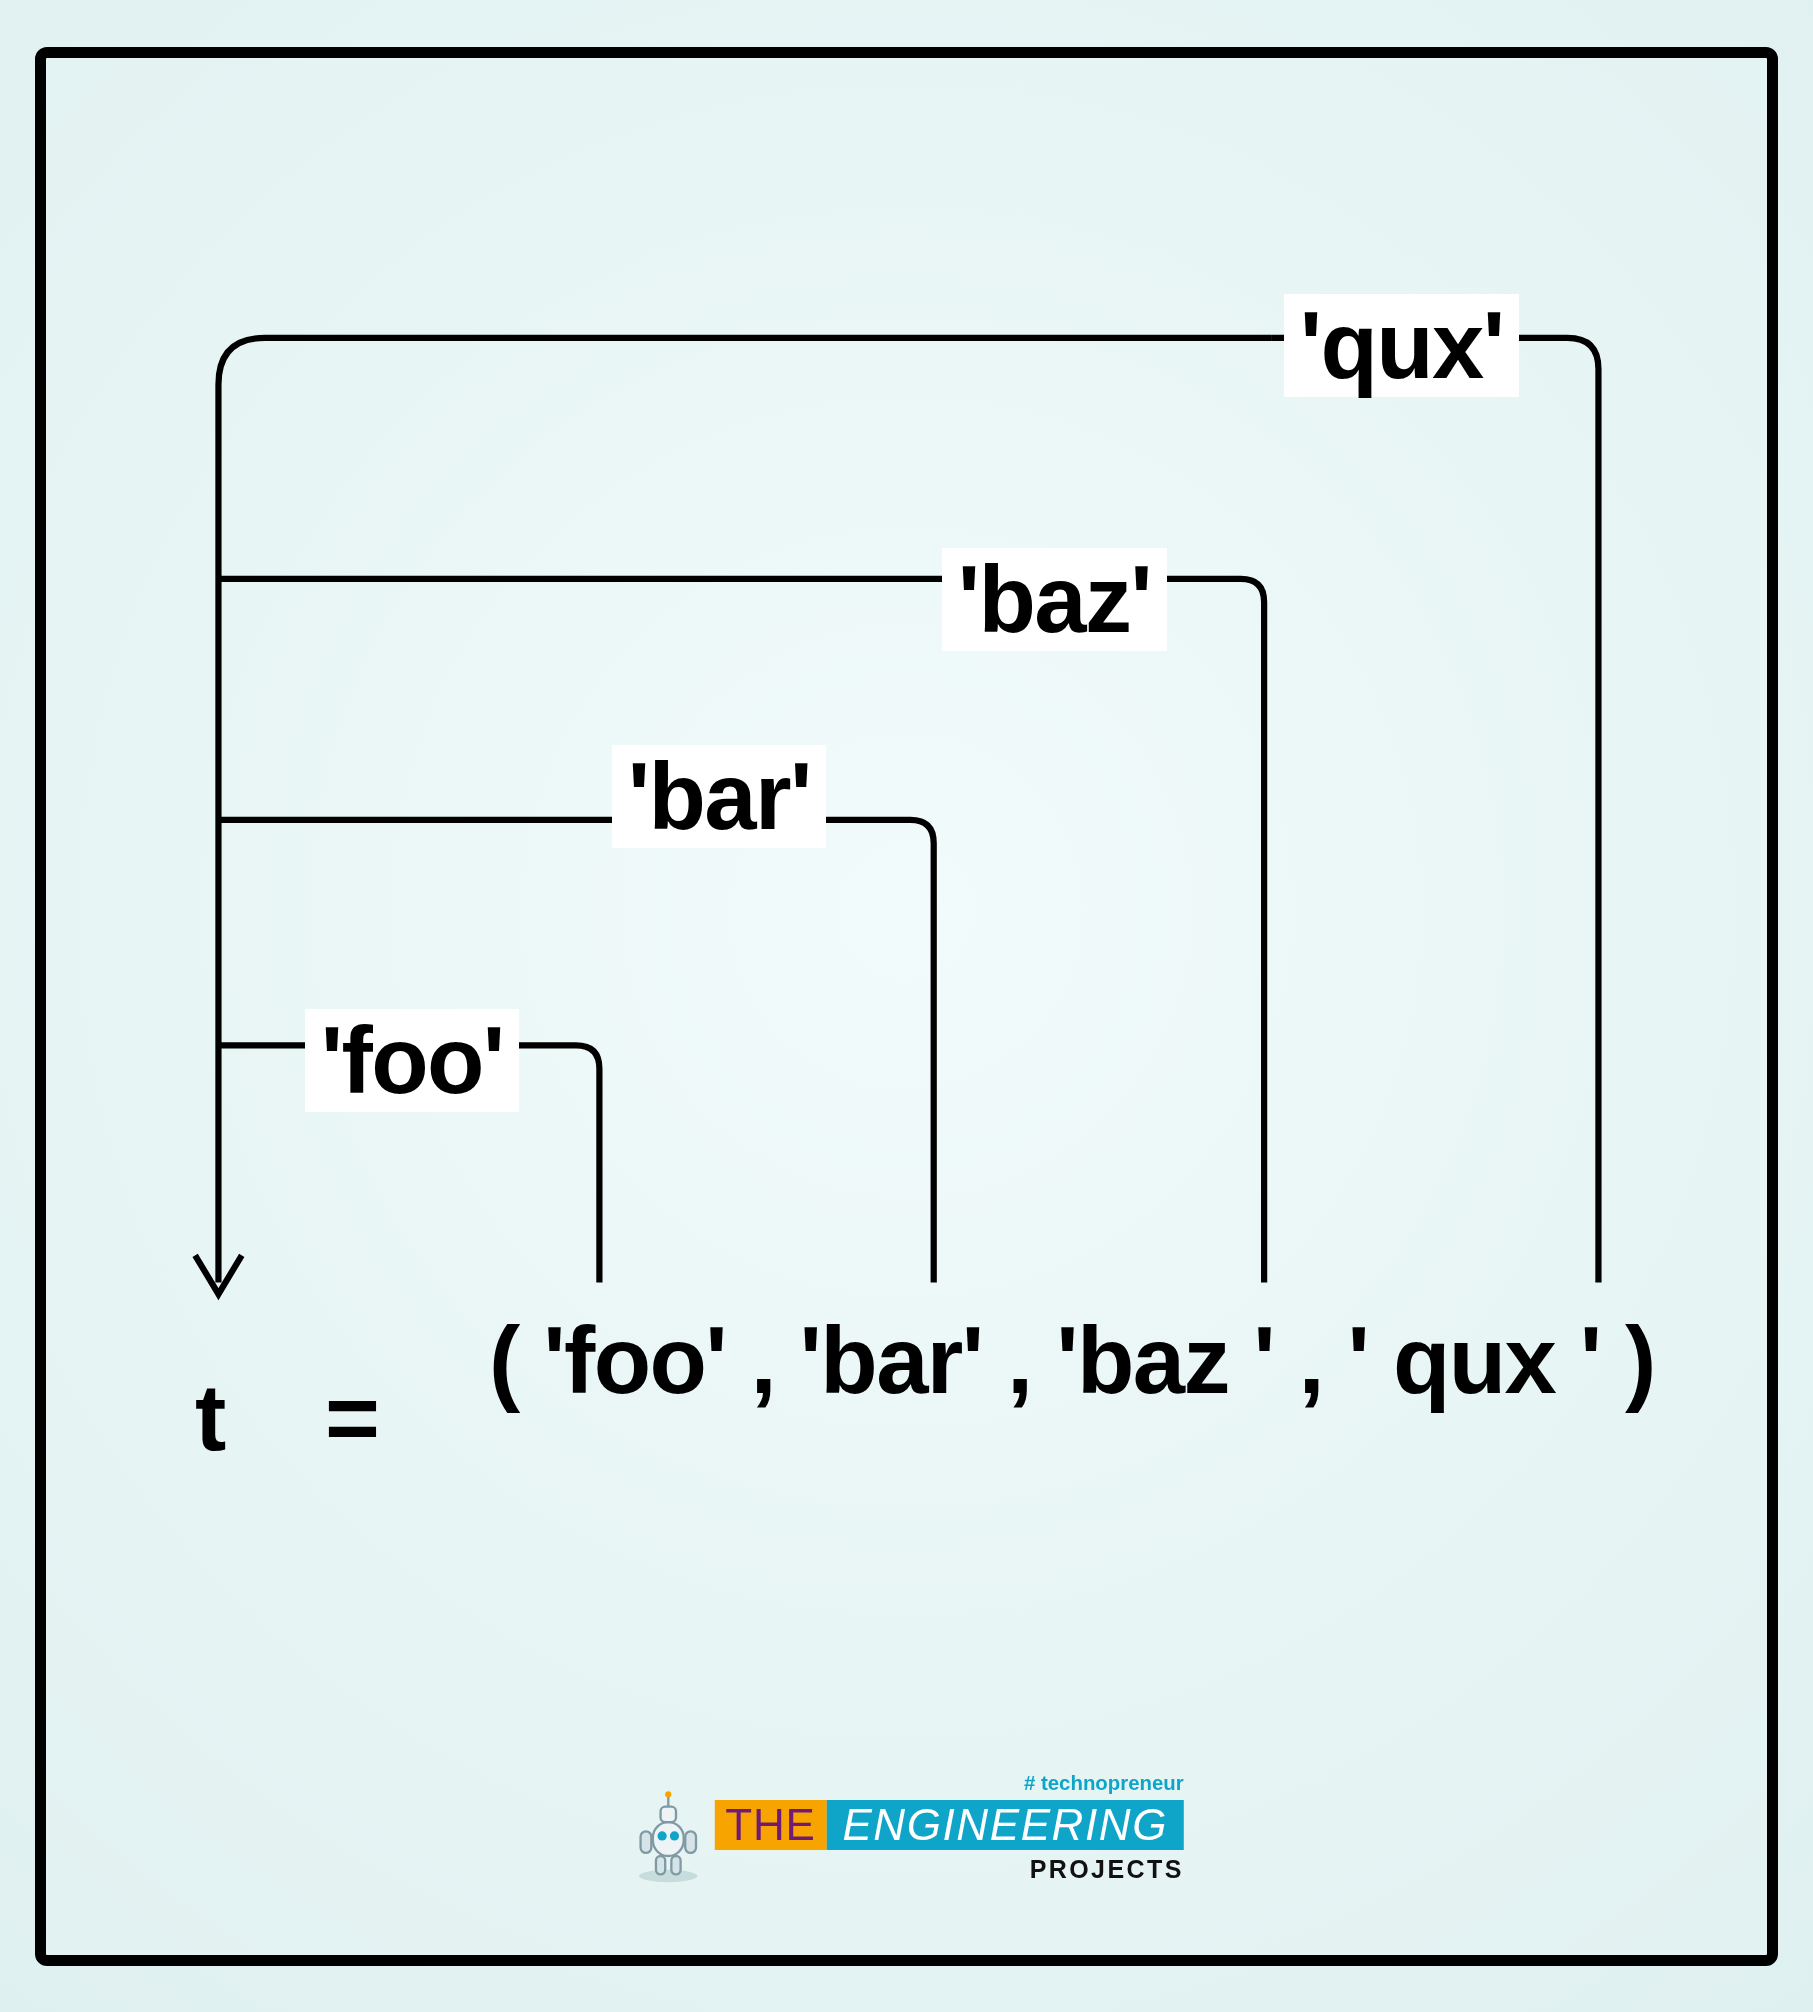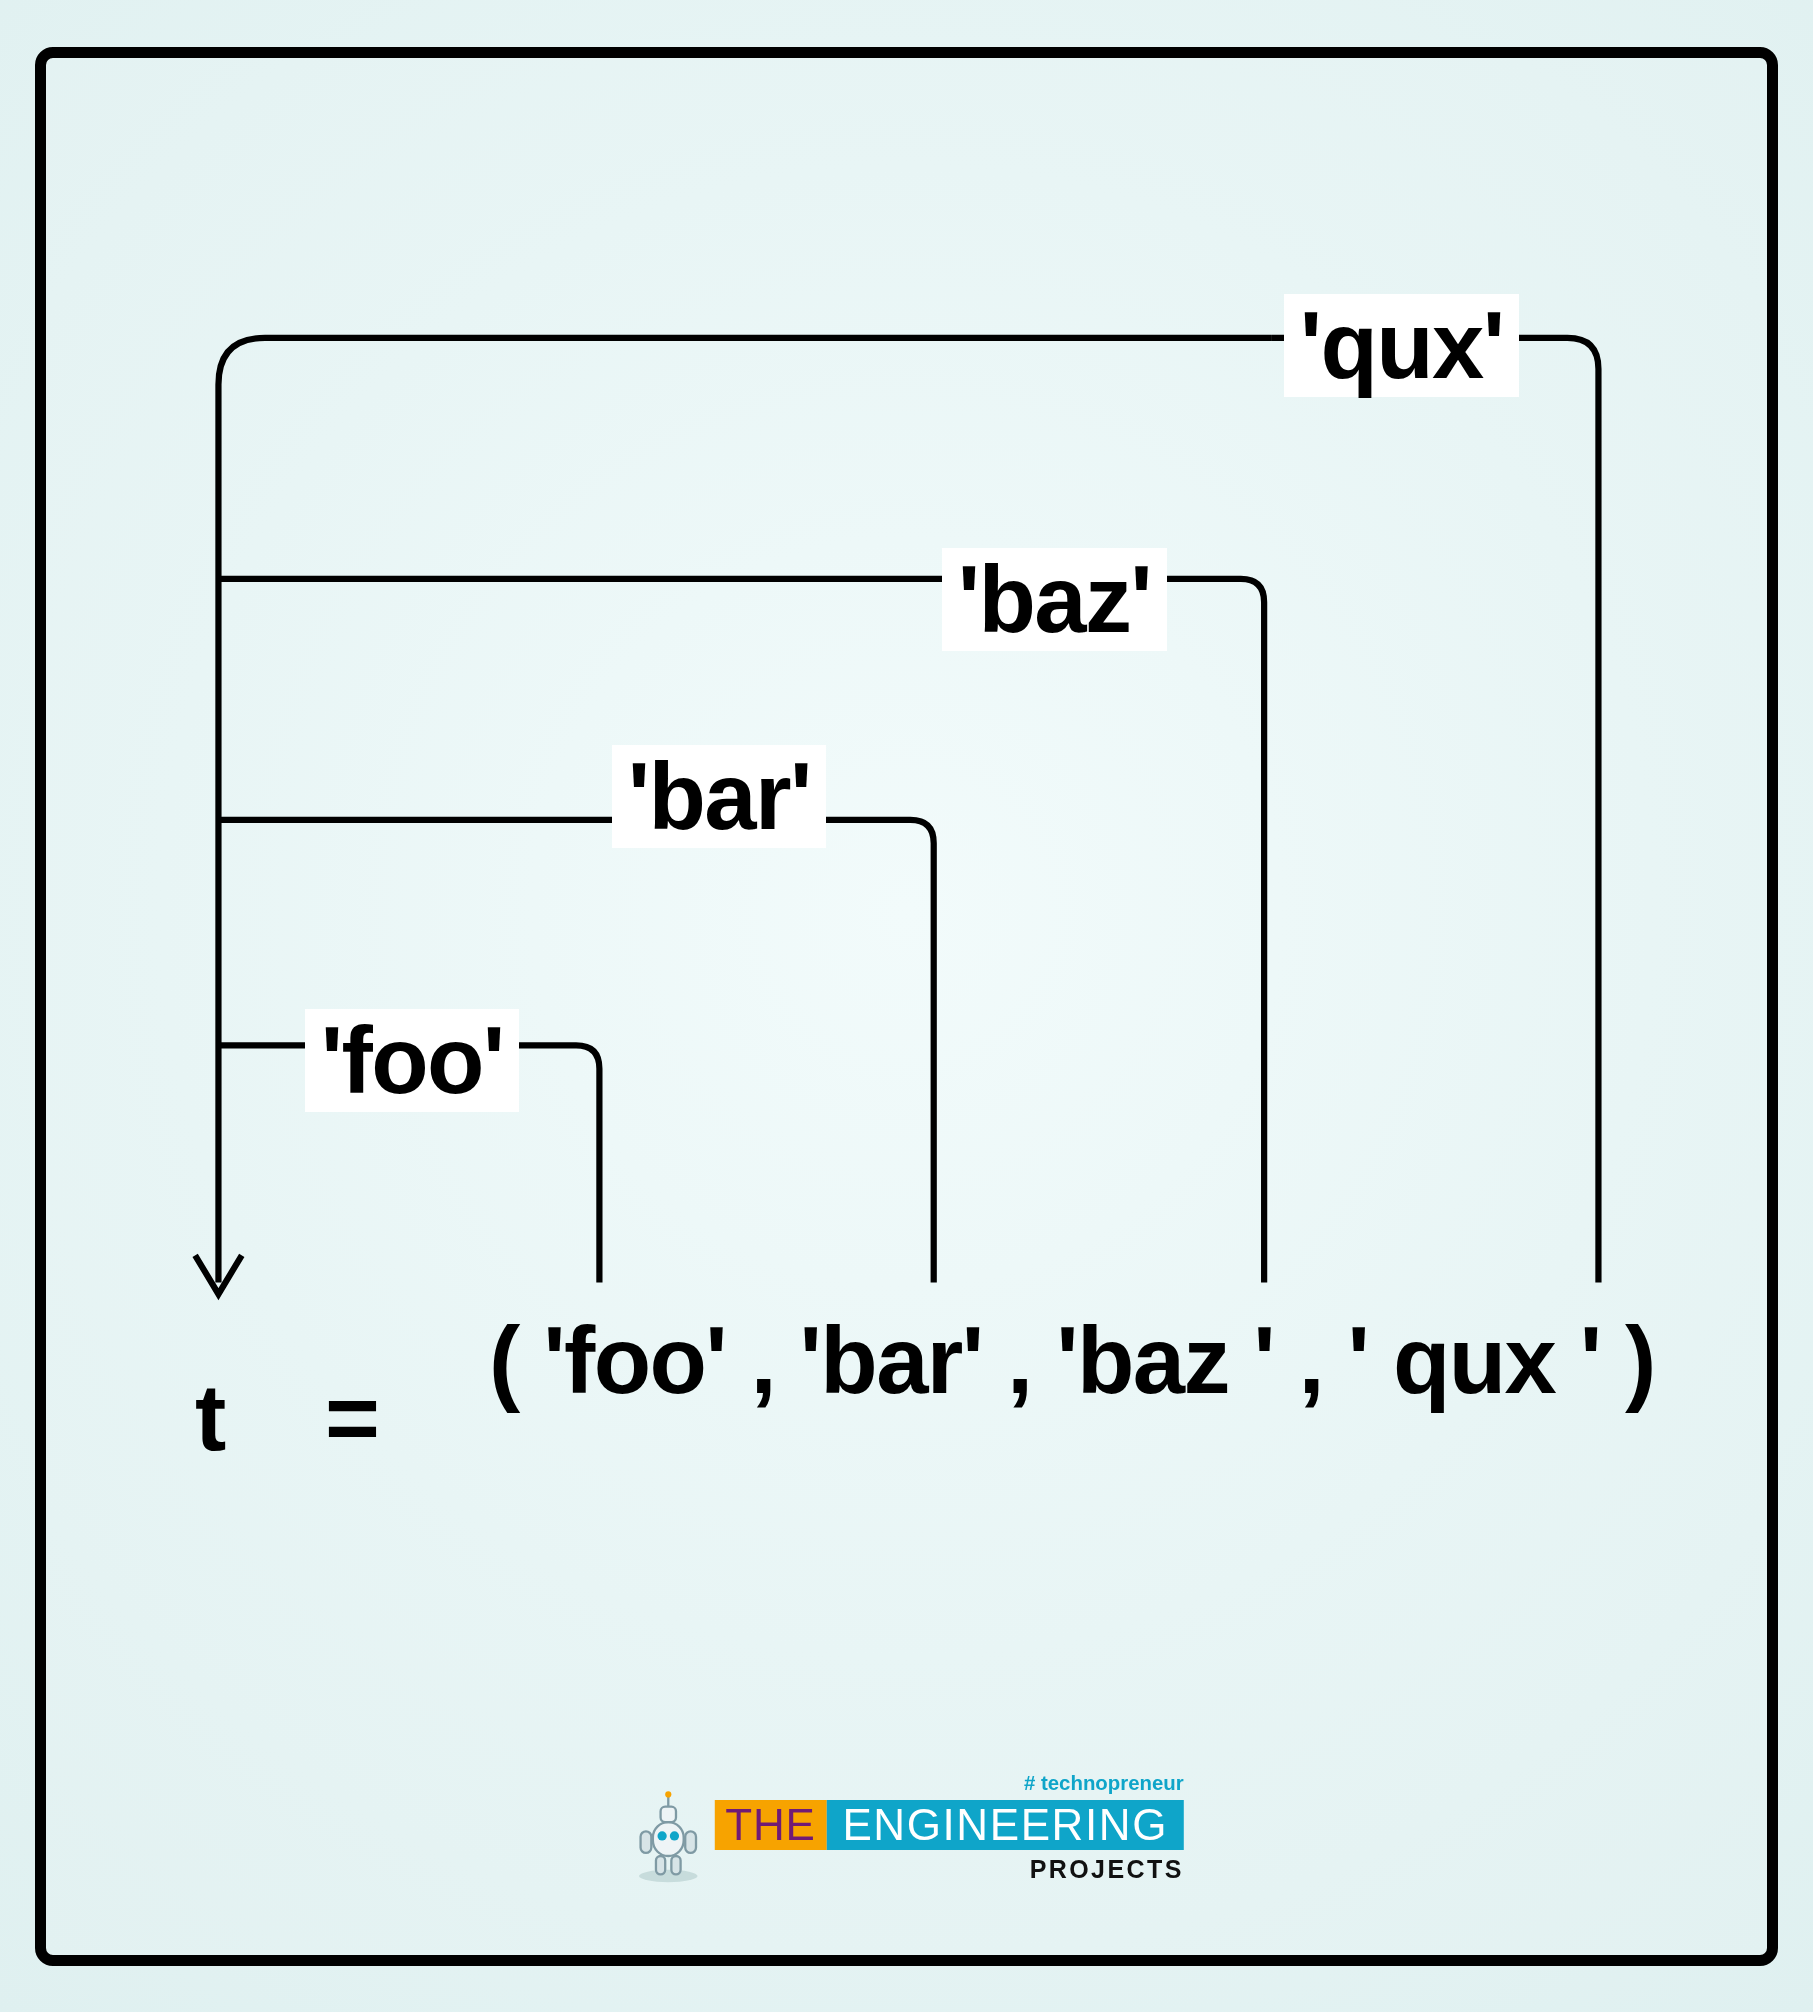--- a/index.html
+++ b/index.html
@@ -10,21 +10,21 @@
     display:flex; align-items:flex-start; justify-content:center;
   }
   .page {
     width:1814px; height:2013px;
     position:relative;
   }
   .card {
     position:absolute;
     inset:47px 35px 47px 35px;
     border:11px solid #000;
-    border-radius:18px;
+    border-radius:12px;
     background: radial-gradient(circle at 50% 45%, #f2fbfb 0%, #e8f5f5 55%, #e2f1f1 100%);
     padding-left: 33px;
   }
   svg.diagram {
     position:absolute; inset:0; width:100%; height:100%;
     overflow:visible;
   }
   .label {
     position:absolute;
     background:#fff;
@@ -65,20 +65,21 @@
     background:#f7a300; color:#701a75;
     font-family: Impact, "Arial Black", sans-serif;
     font-size:44px; line-height:1; padding:3.1px 11px;
     letter-spacing:0.8px;
   }
   .logo-eng {
     background:#0fa5c9; color:#fff;
     font-family: Impact, "Arial Black", sans-serif;
     font-size:44px; line-height:1; padding:3.1px 15.7px;
     letter-spacing:1.6px;
+    font-style:italic;
   }
   .logo-proj {
     font-family: Arial, sans-serif;
     font-size:25px; font-weight:900;
     color:#111; letter-spacing:2.4px;
     margin-top:4.7px;
   }
 </style>
 </head>
 <body>

